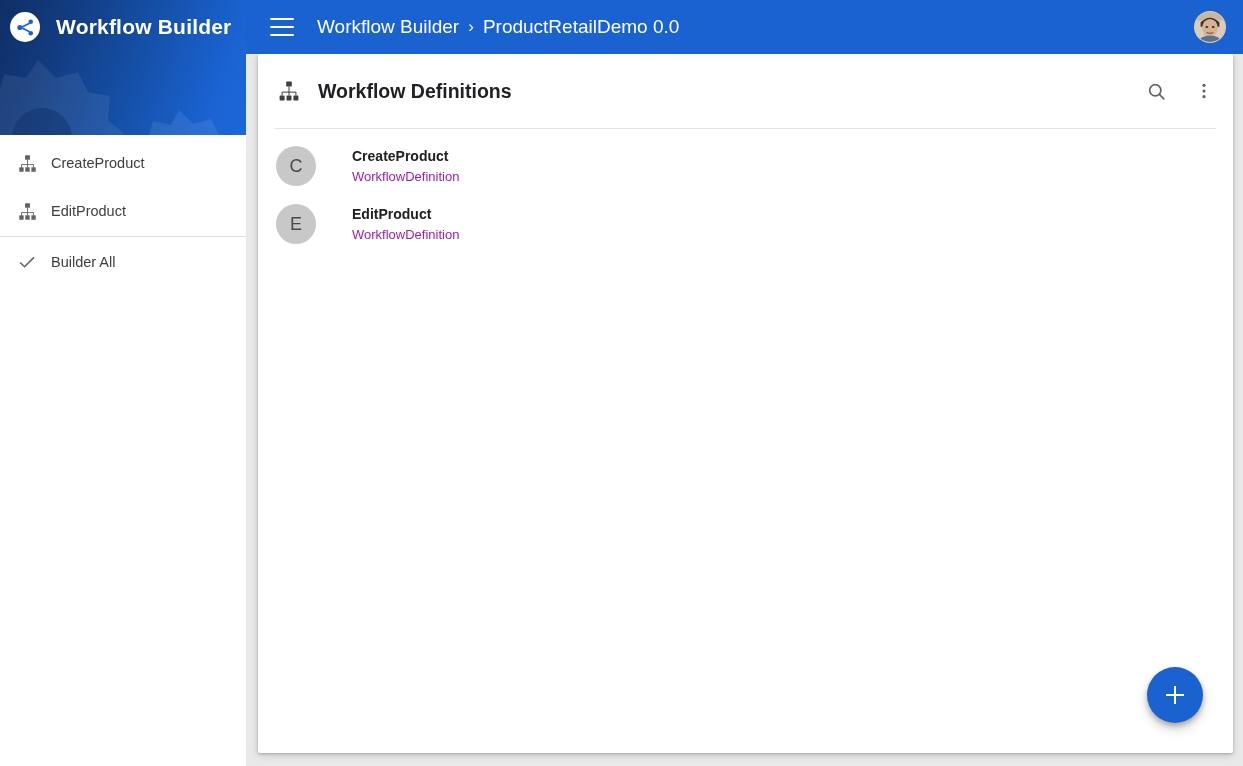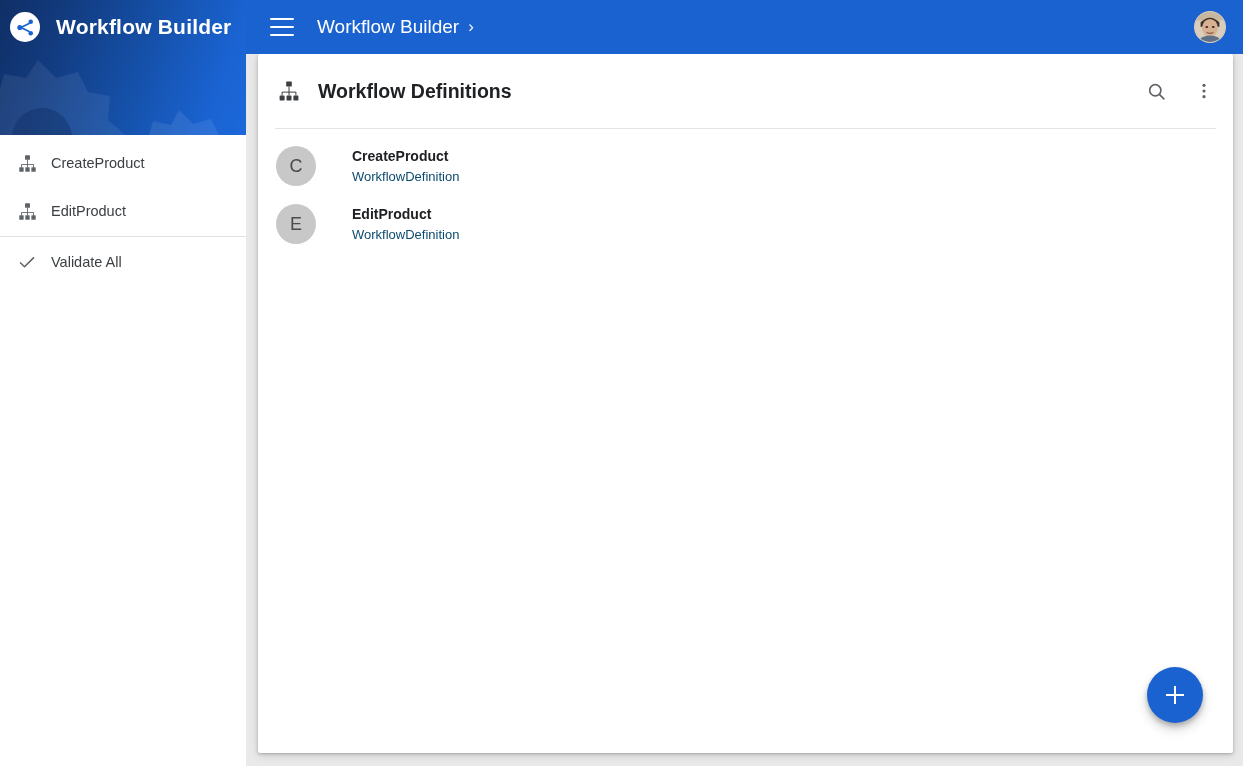--- a/index.html
+++ b/index.html
@@ -166,21 +166,21 @@
   .list-avatar {
     width: 40px; height: 40px; border-radius: 50%;
     background: #c8c8c8;
     color: #4a4a4a;
     display: flex; align-items: center; justify-content: center;
     font-size: 18px;
     flex: 0 0 auto;
   }
   .list-text { margin-left: 36px; display: flex; flex-direction: column; justify-content: center; }
   .list-primary { font-size: 14px; font-weight: bold; color: #202124; line-height: 19px; }
-  .list-secondary { font-size: 13px; color: #0c4a6e; line-height: 19px; margin-top: 1px; }
+  .list-secondary { font-size: 13px; color: #a21caf; line-height: 19px; margin-top: 1px; }
 
   .fab {
     position: absolute; right: 30px; bottom: 30px;
     width: 56px; height: 56px; border-radius: 50%;
     background: #1a62d0;
     box-shadow: 0 3px 5px rgba(0,0,0,.22), 0 6px 12px rgba(0,0,0,.18);
     display: flex; align-items: center; justify-content: center;
     cursor: pointer; border: none; padding: 0;
   }
   .fab-plus { position: relative; width: 20px; height: 20px; }
@@ -266,35 +266,36 @@
 
       <div class="side-gap"></div>
       <div class="side-divider"></div>
 
       <div class="side-item" style="margin-top:1px">
         <span class="side-icon">
           <svg width="22" height="22" viewBox="0 0 24 24" fill="none" stroke="currentColor" stroke-width="1.7">
             <path d="M4.5 12.6 L9.3 17.2 L19.6 6.9"></path>
           </svg>
         </span>
-        <span class="side-label">Validate All</span>
+        <span class="side-label">Builder All</span>
       </div>
 
     </nav>
   </aside>
 
   <header class="topbar">
     <div class="hamburger">
       <span></span>
         <span></span>
         <span></span>
     </div>
     <div class="breadcrumb">
       <span>Workflow Builder</span>
       <span class="bc-sep">›</span>
+      <span>ProductRetailDemo 0.0</span>
     </div>
     <div class="avatar-wrap">
       <svg width="100%" height="100%" viewBox="0 0 32 32">
         <rect width="32" height="32" fill="#d9cdbb"></rect>
         <rect x="0" y="0" width="32" height="9" fill="#c7b79f"></rect>
         <path d="M6 11 Q16 1 26 11 L26 16 Q16 13 6 16 Z" fill="#3b2f27"></path>
         <ellipse cx="16" cy="17" rx="8.4" ry="9.6" fill="#d7b191"></ellipse>
         <ellipse cx="12.6" cy="16" rx="1.5" ry="1.1" fill="#3b2a20"></ellipse>
         <ellipse cx="19.4" cy="16" rx="1.5" ry="1.1" fill="#3b2a20"></ellipse>
         <path d="M12.4 21.6 Q16 24 19.6 21.6" stroke="#8c5c44" stroke-width="1.1" fill="none"></path>

